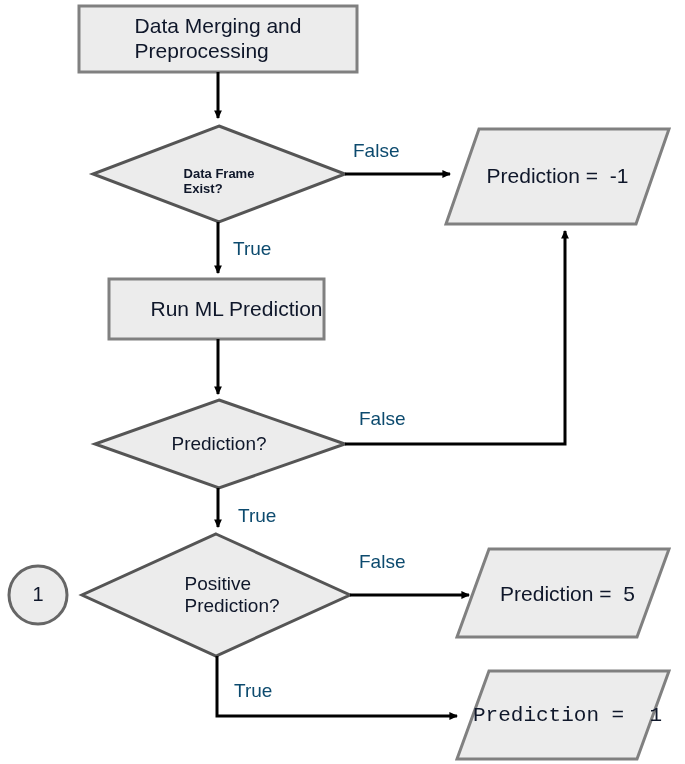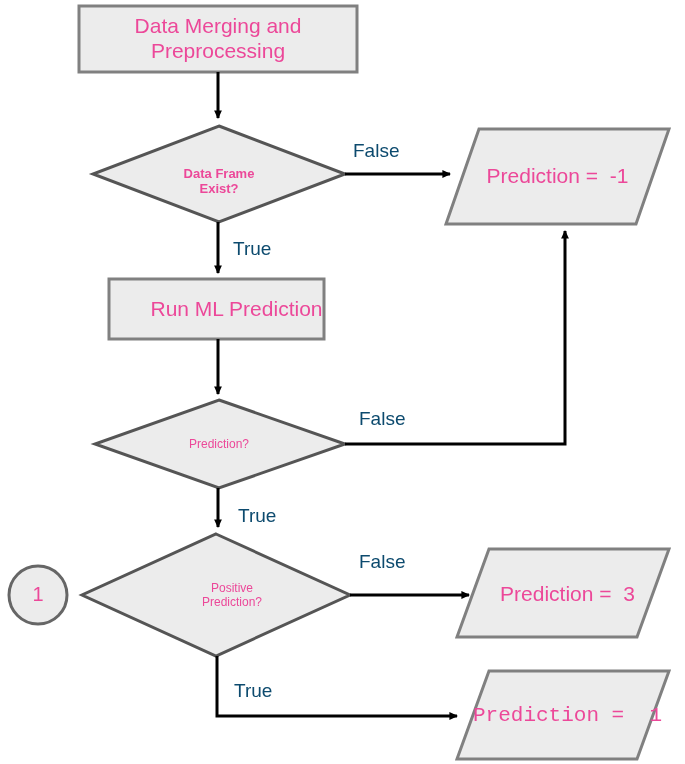--- a/index.html
+++ b/index.html
@@ -22,38 +22,38 @@
     top: 0;
     left: 0;
     width: 685px;
     height: 764px;
   }
   .node-label {
     position: absolute;
     display: flex;
     align-items: center;
     justify-content: center;
-    text-align: center;
-    color: #ec4899;
+    text-align: left;
+    color: #0f172a;
     line-height: 1.18;
     pointer-events: none;
     white-space: pre;
   }
   .label-process {
     font-size: 21px;
   }
   .label-io {
     font-size: 21px;
   }
   .label-decision-small {
     font-size: 13px;
     font-weight: bold;
   }
   .label-decision {
-    font-size: 12px;
+    font-size: 19px;
   }
   .label-connector {
     font-size: 20px;
   }
   .edge-label {
     position: absolute;
     color: #0c4a6e;
     font-size: 19px;
     white-space: pre;
     pointer-events: none;
@@ -116,21 +116,21 @@
 
   <div class="node-label label-process" style="left:109px; top:279px; width:215px; height:60px;margin-left:20px;">Run ML Prediction</div>
 
   <div class="node-label label-decision" style="left:145px; top:424px; width:148px; height:40px;">Prediction?</div>
 
   <div class="node-label label-connector" style="left:9px; top:566px; width:58px; height:58px;">1</div>
 
   <div class="node-label label-decision" style="left:157px; top:568px; width:150px; height:54px;">Positive
 Prediction?</div>
 
-  <div class="node-label label-io" style="left:470px; top:570px; width:195px; height:48px;">Prediction =  3</div>
+  <div class="node-label label-io" style="left:470px; top:570px; width:195px; height:48px;">Prediction =  5</div>
 
   <div class="node-label label-io" style="left:470px; top:692px; width:195px; height:48px;font-family:Liberation Mono, monospace;">Prediction =  1</div>
 
   <div class="edge-label" style="left:353px; top:140px;">False</div>
 
   <div class="edge-label" style="left:233px; top:238px;">True</div>
 
   <div class="edge-label" style="left:359px; top:408px;">False</div>
 
   <div class="edge-label" style="left:238px; top:505px;">True</div>

